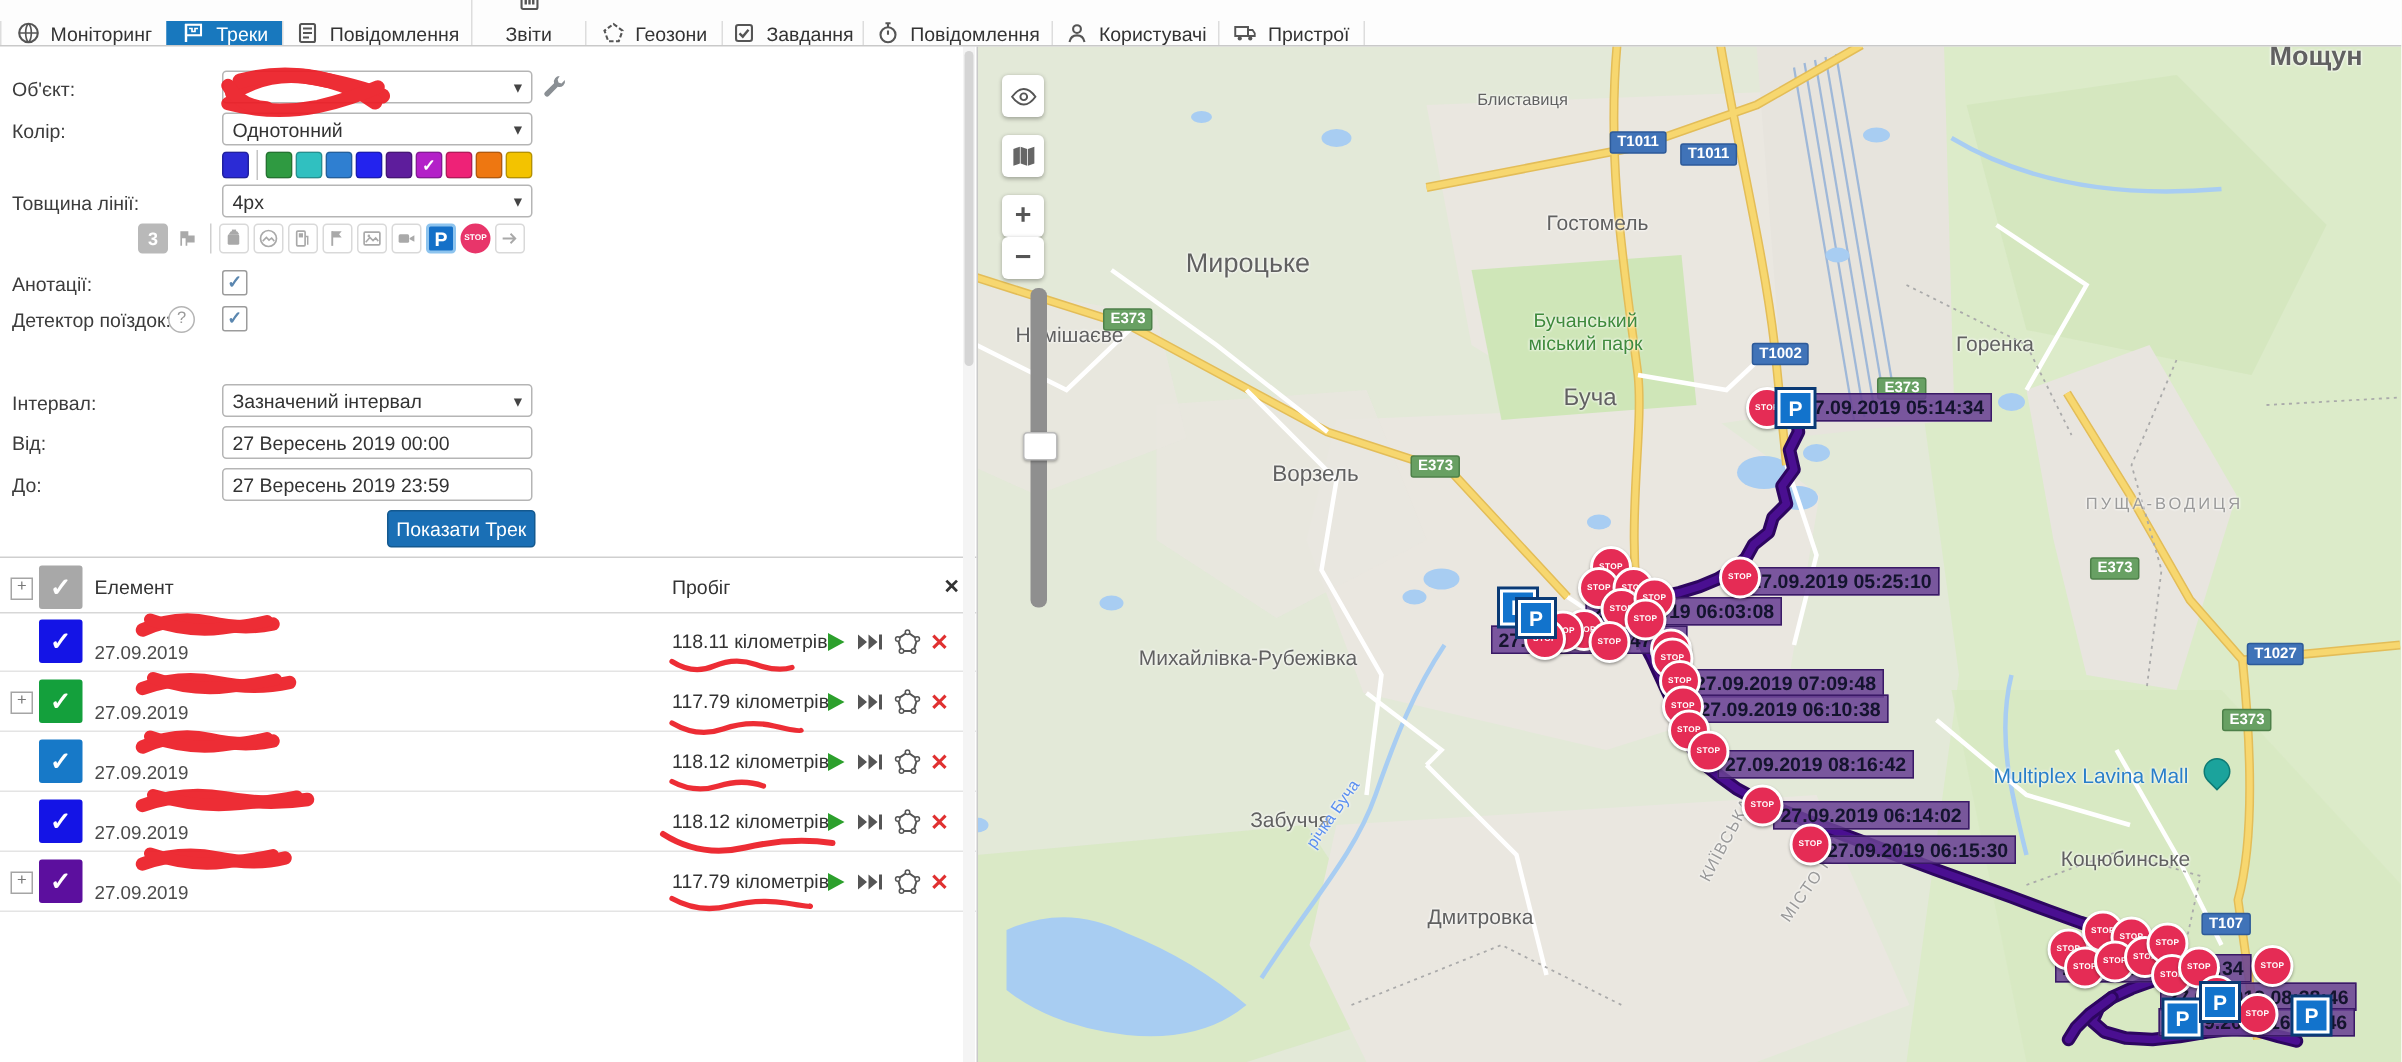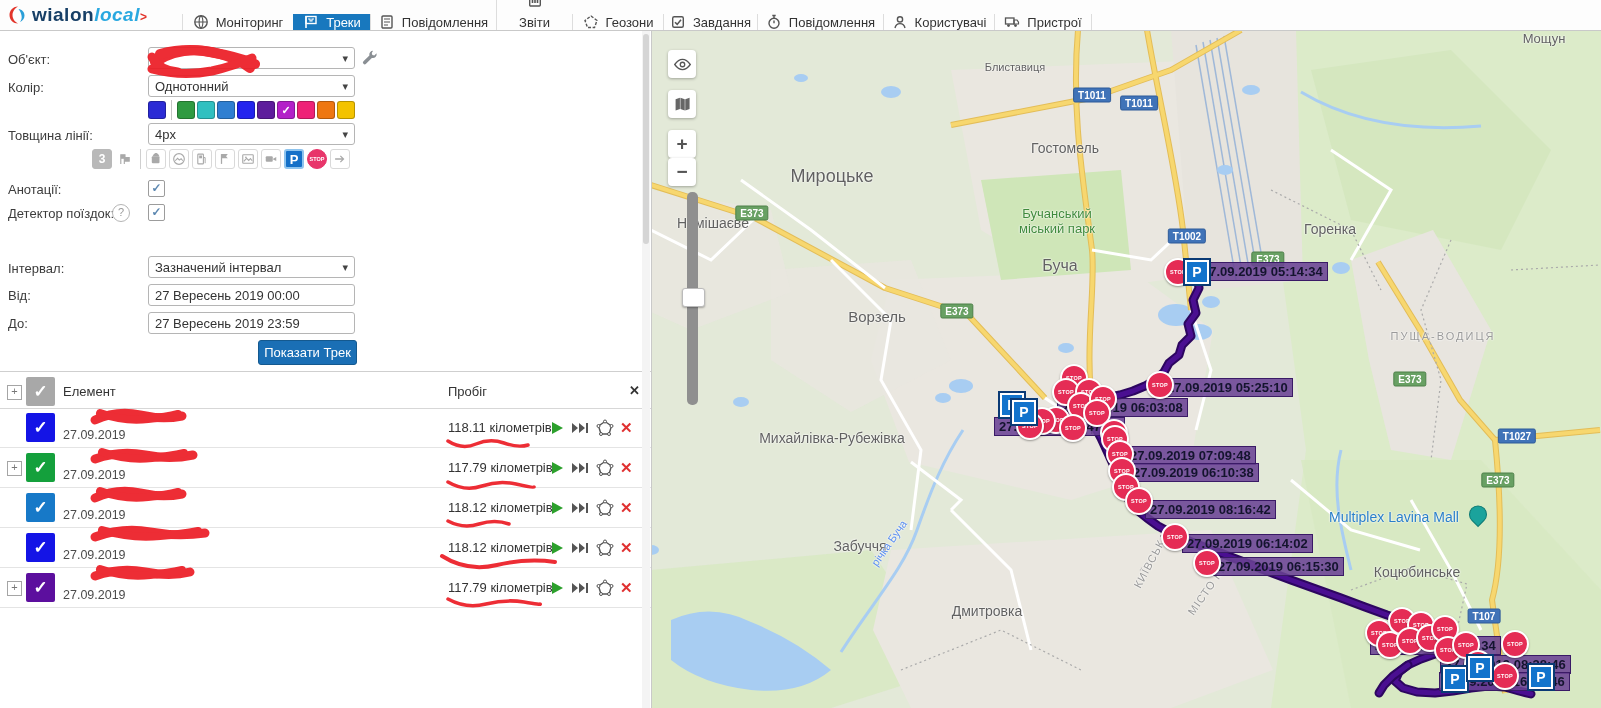--- a/index.html
+++ b/index.html
@@ -69,27 +69,20 @@
   .zslider{position:absolute;left:36px;top:162px;width:11px;height:213px;background:#8f8f8f;border-radius:5px;z-index:6;}
   .zthumb{position:absolute;left:-5px;top:96px;width:21px;height:17px;background:#fff;border:1px solid #bbb;border-radius:3px;box-shadow:0 1px 2px rgba(0,0,0,.3);cursor:pointer;}
   #red-marks{position:absolute;left:0;top:0;z-index:40;pointer-events:none;}
 </style>
 </head>
 <body>
 
 <div class="page">
 
   <div class="topbar">
-    <div class="logo">
-      <svg width="20" height="20" viewBox="0 0 20 20">
-        <path d="M10 1.5 C4.5 1.5 1.5 6 1.5 10 c0 5 4 8.5 8.5 8.5 c-3-1.5-5.5-4.5-5.5-8.5 c0-3.5 2.5-7 5.5-8.5z" fill="#e2342a"></path>
-        <path d="M10.5 4 c3.5.5 6 3 6 6.5 c0 3-2 5.5-4.5 6.5 c1.5-2 2-4 1.5-6.5 c-.5-2.5-1.5-4.5-3-6.5z" fill="#2a9fd8"></path>
-      </svg>
-      <span><span class="lw">wialon</span><span class="ll">local</span><span class="flame">˃</span></span>
-    </div>
     <nav id="tabs" style="display:flex;align-items:flex-end;">
         <div class="tab" style="width: 110px;">
           <span style="display:flex">
             <svg viewBox="0 0 16 16">
               <circle cx="8" cy="8" r="6.2" fill="none" stroke="currentColor" stroke-width="1.4"></circle>
               <path d="M2 8h12M8 1.8c-2.5 2-2.5 10.4 0 12.4M8 1.8c2.5 2 2.5 10.4 0 12.4" fill="none" stroke="currentColor" stroke-width="1.1"></path>
             </svg>
           </span>
           <span>Моніторинг</span>
         </div>
@@ -539,21 +532,21 @@
     </svg>
     <svg class="trk" id="tracklayer" width="950" height="678" viewBox="0 0 950 678">
         <polyline points="546,245 548,258 542,270 545,283 537,294 540,306 531,315 528,325 518,333 513,342 504,350 494,356 482,361 469,365 455,368 441,372 427,376 413,380 400,384 388,388 377,391 366,388" fill="none" stroke="#2d0660" stroke-width="9" stroke-linejoin="round" stroke-linecap="round"></polyline>
         <polyline points="546,245 548,258 542,270 545,283 537,294 540,306 531,315 528,325 518,333 513,342 504,350 494,356 482,361 469,365 455,368 441,372 427,376 413,380 400,384 388,388 377,391 366,388" fill="none" stroke="#4a0f91" stroke-width="5" stroke-linejoin="round" stroke-linecap="round"></polyline>
         <polyline points="443,395 450,408 456,421 462,434 467,447 472,459 478,470 486,480 496,488 507,496 520,503 536,510 553,517 572,524 593,532 616,541 640,550 665,559 690,568 714,577 736,585 757,592 776,598 793,604 809,611 798,618 784,624 770,629 757,635 748,642 744,651 752,658 766,662 784,663 802,661 820,658 838,656 854,657 868,661 880,664" fill="none" stroke="#2d0660" stroke-width="9" stroke-linejoin="round" stroke-linecap="round"></polyline>
         <polyline points="443,395 450,408 456,421 462,434 467,447 472,459 478,470 486,480 496,488 507,496 520,503 536,510 553,517 572,524 593,532 616,541 640,550 665,559 690,568 714,577 736,585 757,592 776,598 793,604 809,611 798,618 784,624 770,629 757,635 748,642 744,651 752,658 766,662 784,663 802,661 820,658 838,656 854,657 868,661 880,664" fill="none" stroke="#4a0f91" stroke-width="5" stroke-linejoin="round" stroke-linecap="round"></polyline>
         <polyline points="757,635 742,646 733,655 728,663" fill="none" stroke="#2d0660" stroke-width="9" stroke-linejoin="round" stroke-linecap="round"></polyline>
         <polyline points="757,635 742,646 733,655 728,663" fill="none" stroke="#4a0f91" stroke-width="5" stroke-linejoin="round" stroke-linecap="round"></polyline>
       </svg>
     <div id="maplabels">
-        <span class="place" style="left: 893px; top: 8px; font-size: 13px;">Мощун</span>
+        <span class="place" style="left: 893px; top: 8px; font-size: 18px; font-weight: bold;">Мощун</span>
         <span class="place" style="left: 364px; top: 37px; font-size: 11px;">Блиставиця</span>
         <span class="place" style="left: 414px; top: 118px; font-size: 14px;">Гостомель</span>
         <span class="place" style="left: 181px; top: 146px; font-size: 18px;">Мироцьке</span>
         <span class="place" style="left: 62px; top: 193px; font-size: 14px;">Немішаєве</span>
         <span class="place" style="left: 406px; top: 191px; font-size: 13px; color: rgb(63, 138, 60);">Бучанський
 міський парк</span>
         <span class="place" style="left: 679px; top: 199px; font-size: 14px;">Горенка</span>
         <span class="place" style="left: 409px; top: 236px; font-size: 16px;">Буча</span>
         <span class="place" style="left: 226px; top: 286px; font-size: 15px;">Ворзель</span>
         <span class="place" style="left: 792px; top: 306px; font-size: 11px; color: rgb(154, 154, 154); letter-spacing: 2px;">ПУЩА-ВОДИЦЯ</span>

